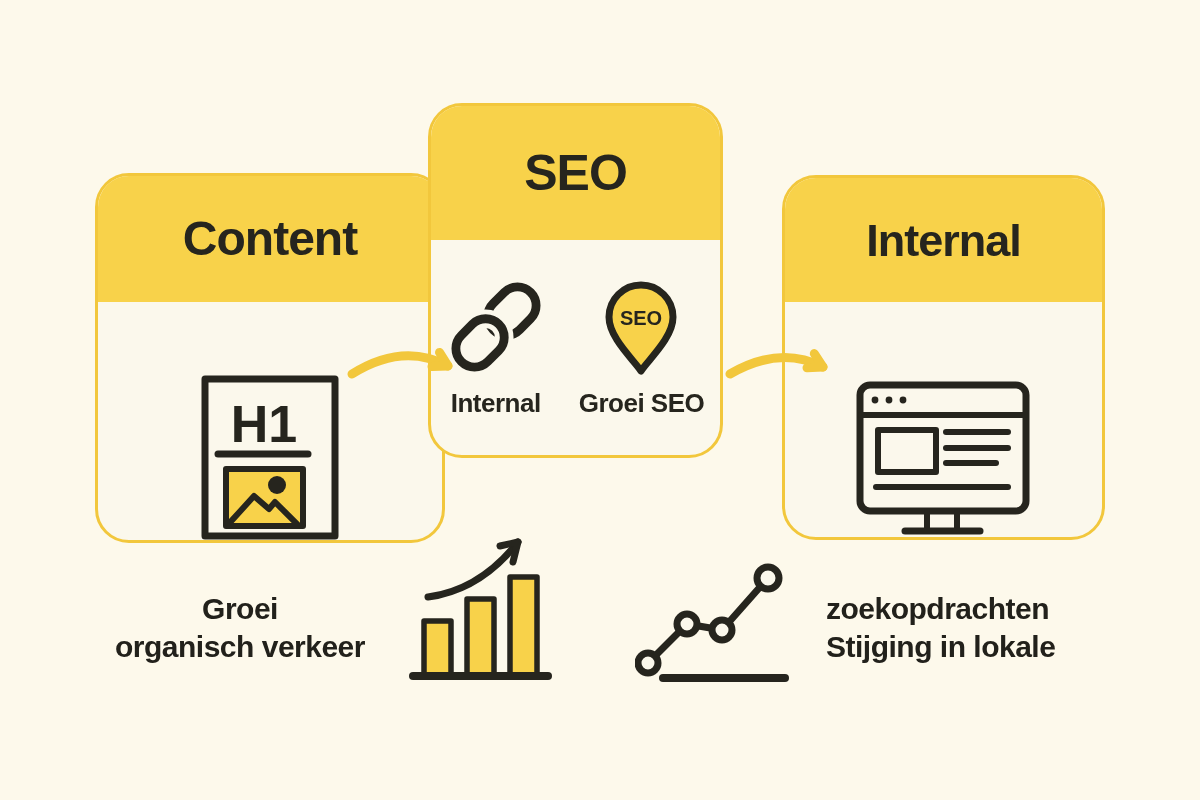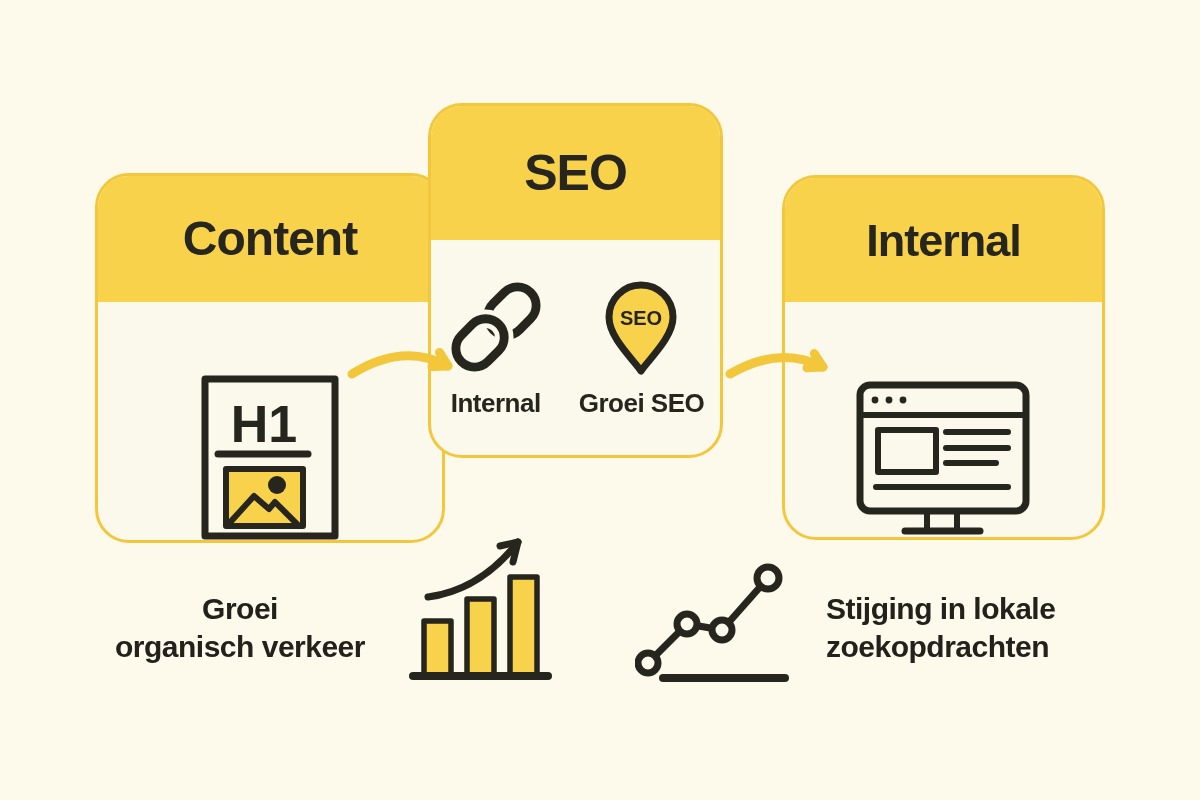--- a/index.html
+++ b/index.html
@@ -198,22 +198,22 @@
 <svg class="floating-icon" id="line-chart-icon" width="160" height="125" viewBox="0 0 160 125">
   <path d="M13,105 L52,66 L87,72 L133,20" class="dark-stroke" stroke-width="7"></path>
   <circle cx="13" cy="105" r="10" fill="#FBF8EC" stroke="#26251E" stroke-width="7"></circle>
   <circle cx="52" cy="66" r="10" fill="#FBF8EC" stroke="#26251E" stroke-width="7"></circle>
   <circle cx="87" cy="72" r="10" fill="#FBF8EC" stroke="#26251E" stroke-width="7"></circle>
   <circle cx="133" cy="20" r="11" fill="#FBF8EC" stroke="#26251E" stroke-width="7"></circle>
   <line x1="28" y1="120" x2="150" y2="120" class="dark-stroke" stroke-width="8"></line>
 </svg>
 
 <div class="caption" id="caption-local">
+  <div>zoekopdrachten</div>
   <div>Stijging in lokale</div>
-  <div>zoekopdrachten</div>
 </div>
 
 <svg id="arrow-overlay">
   <g>
     <path class="yarrow" d="M352,374 Q403,342 448,366"></path>
     <path class="yarrow" stroke-width="10" d="M439.5,352.4 L448,366 L432,366.6"></path>
   </g>
   <g>
     <path class="yarrow" d="M730,374 Q780,345 823,367"></path>
     <path class="yarrow" stroke-width="10" d="M814.3,353.6 L823,367 L807,367.8"></path>

